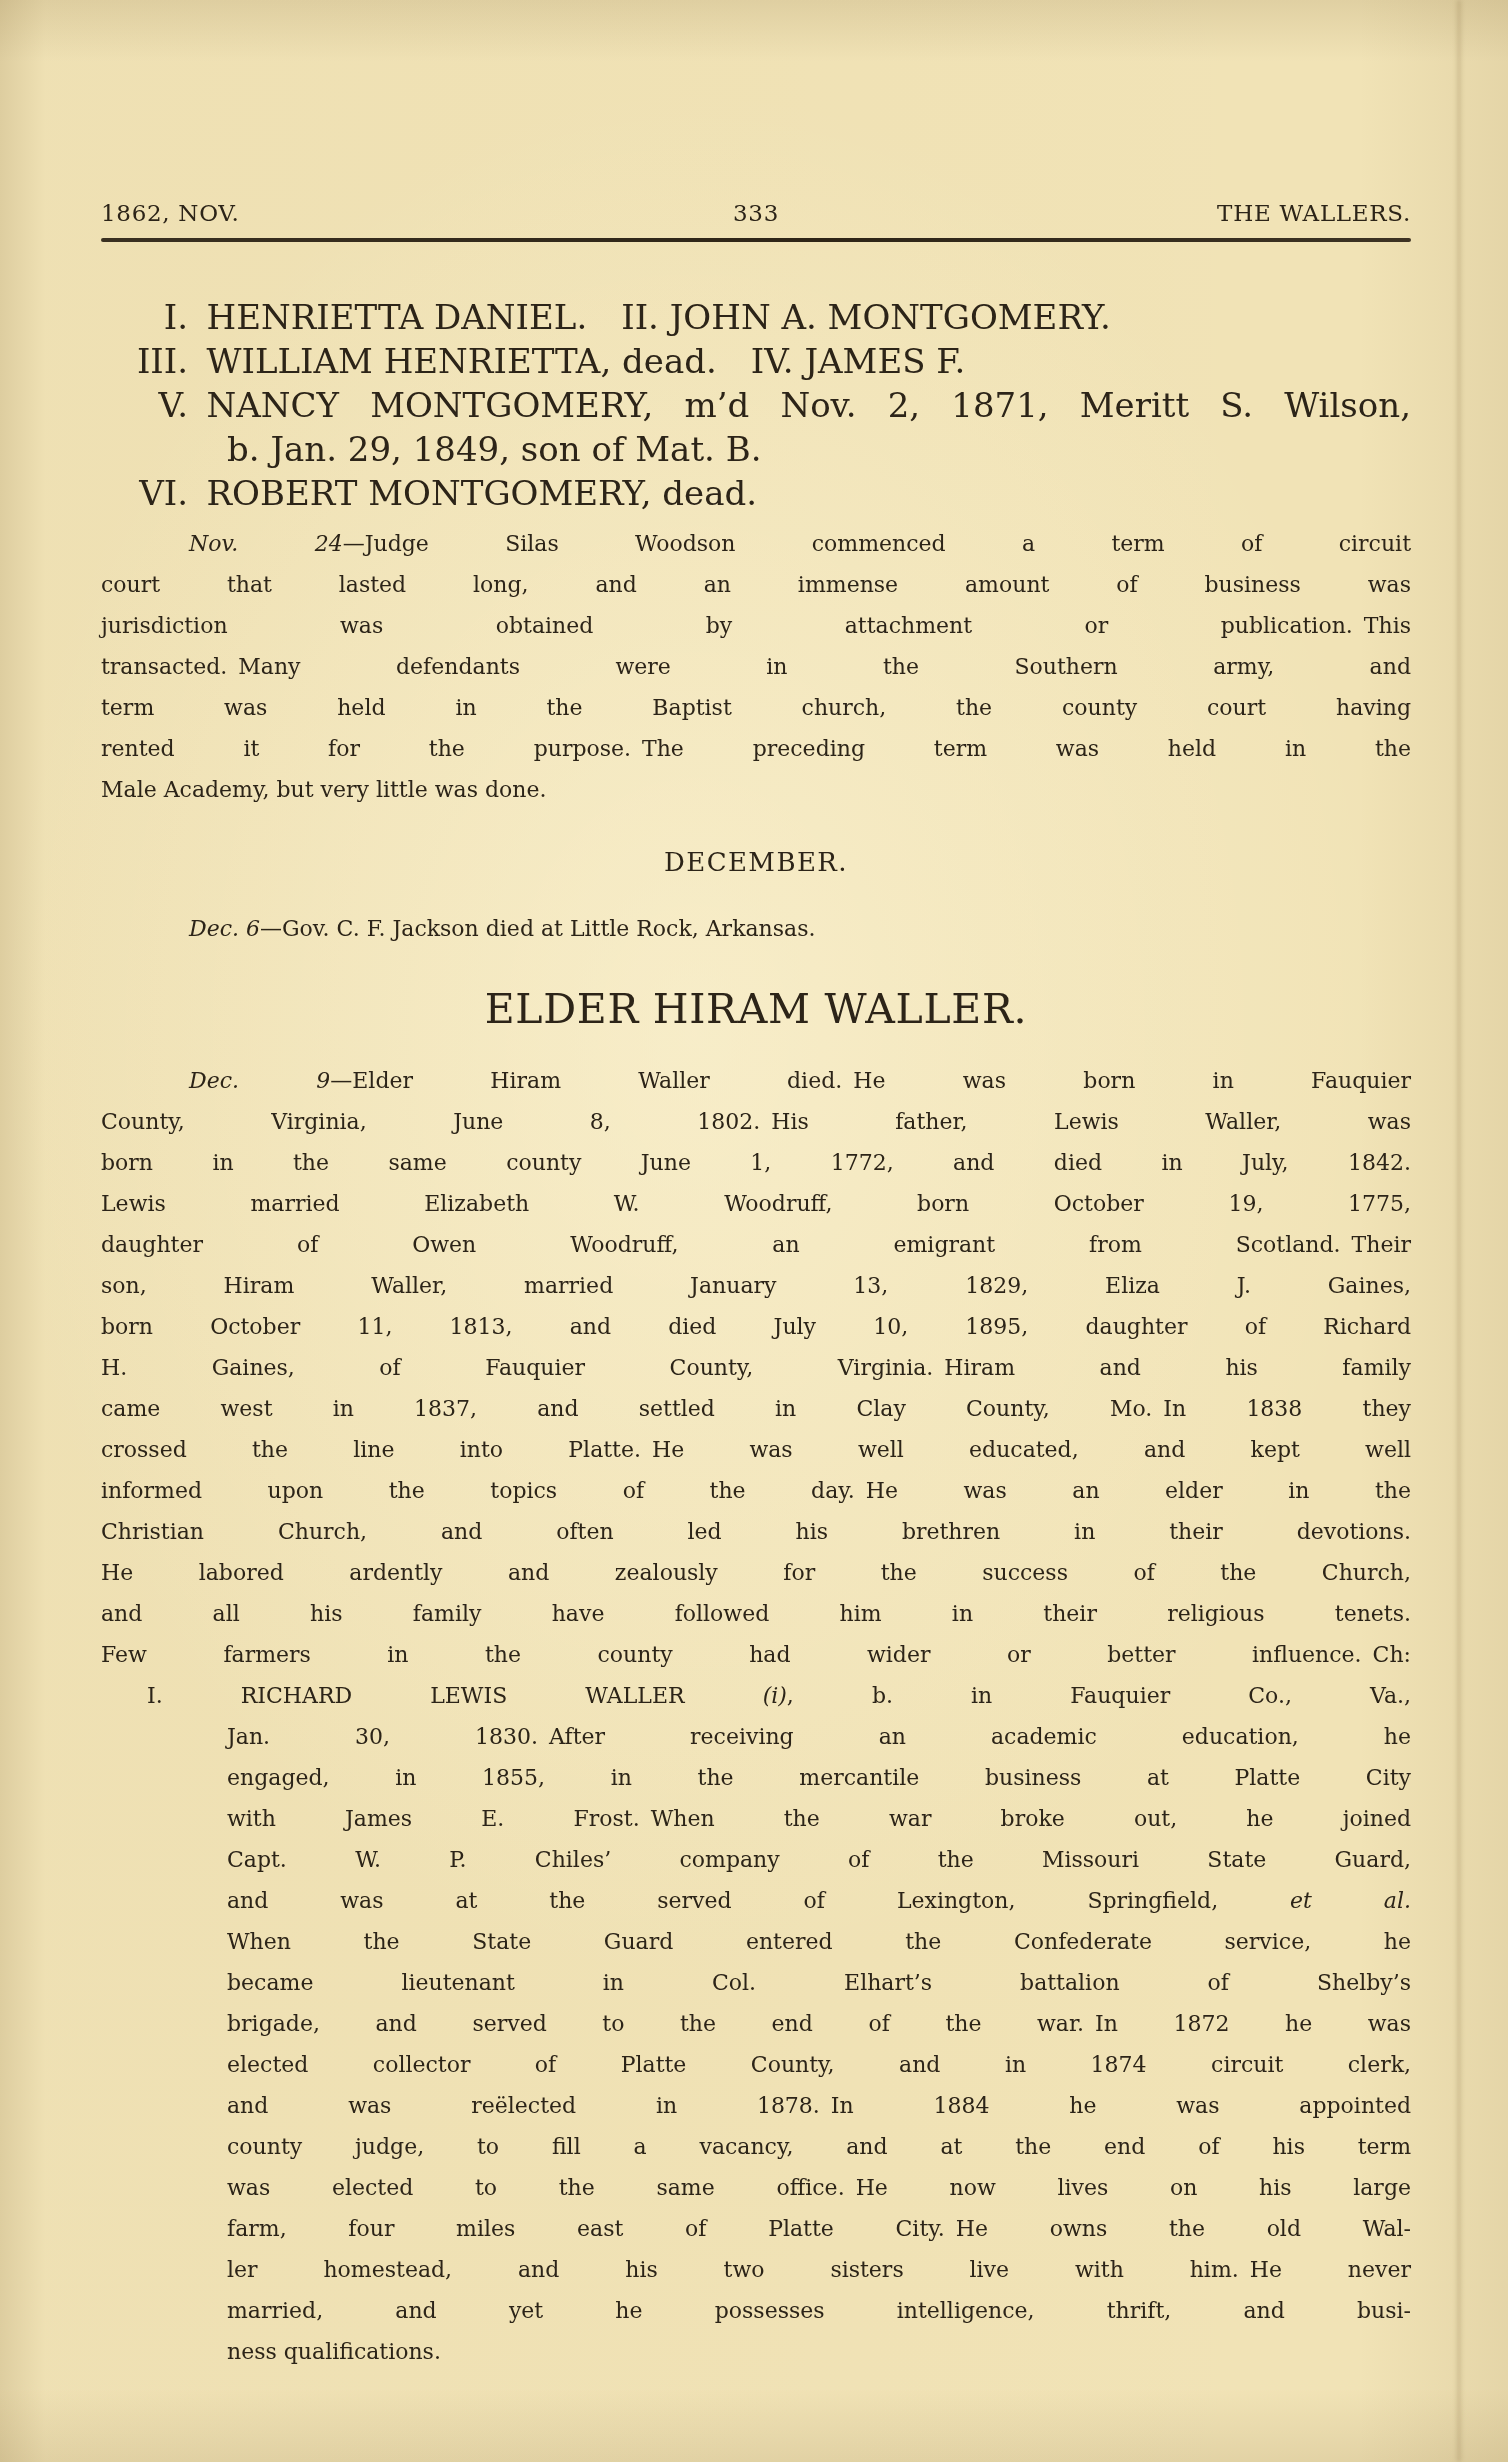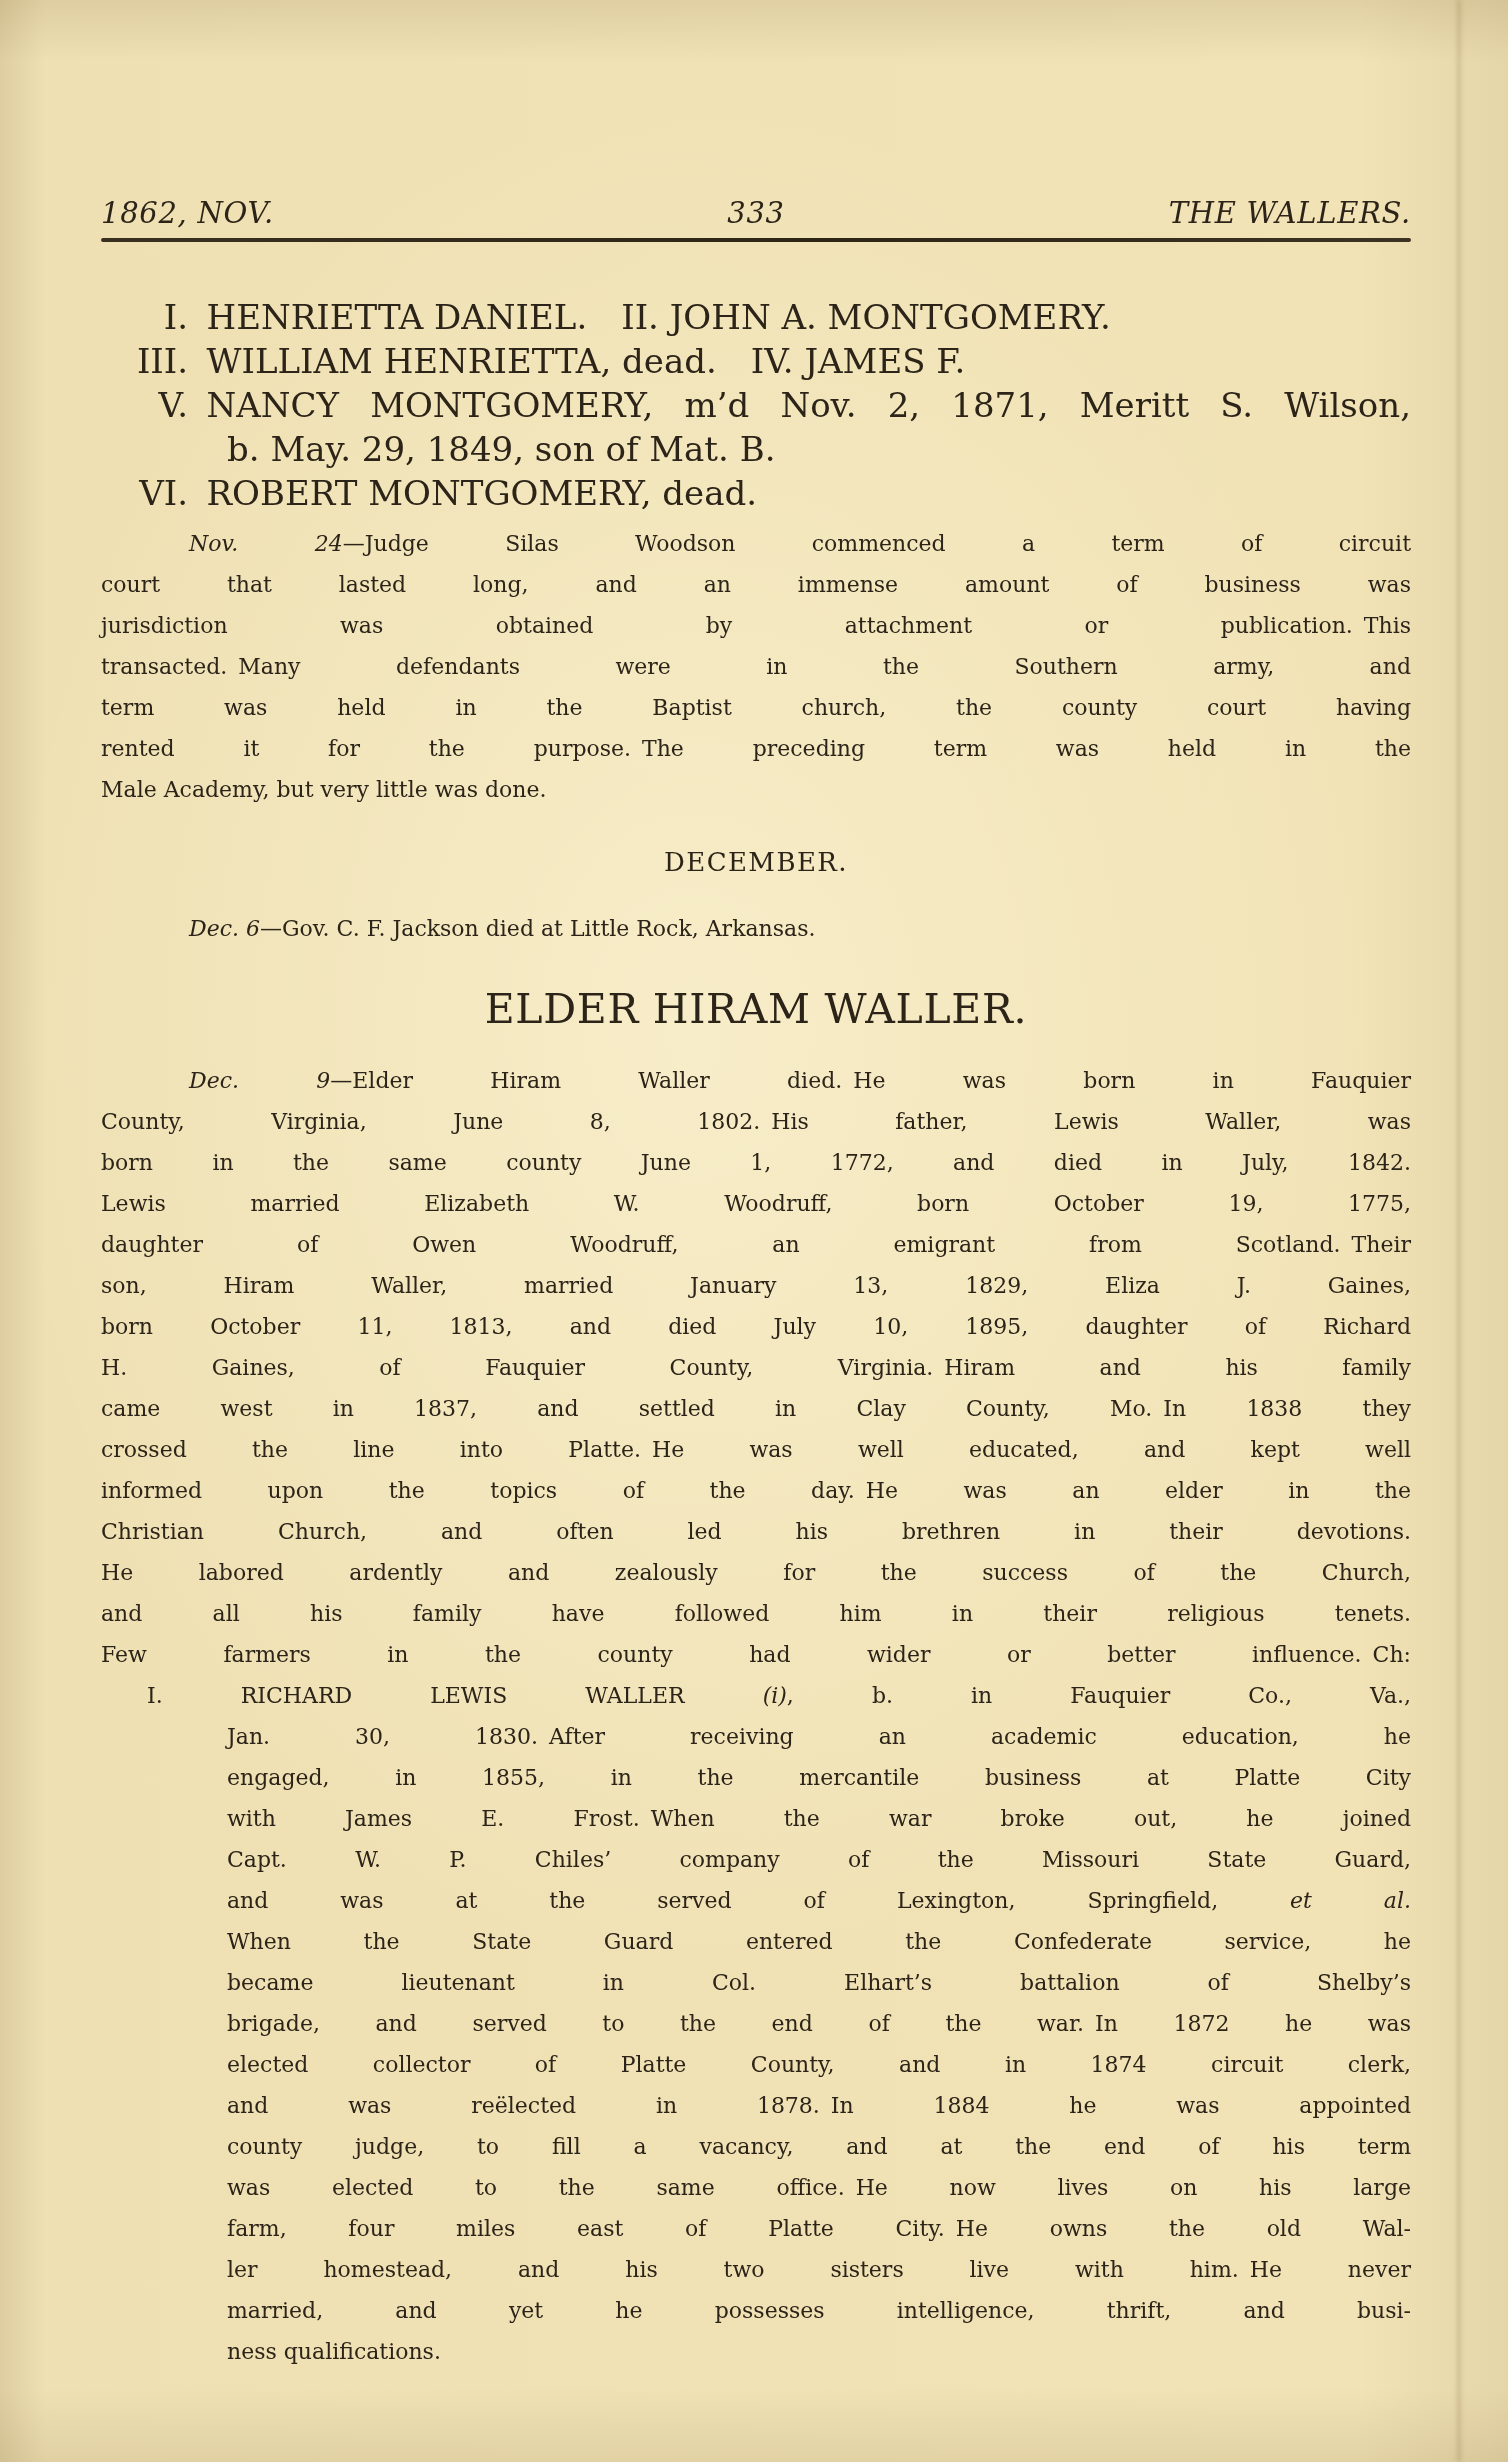--- a/index.html
+++ b/index.html
@@ -17,21 +17,21 @@
     -webkit-font-smoothing:antialiased;
   }
   .crease{
     position:absolute;top:0;left:1457px;width:4.3px;height:100%;
     background:rgba(112,86,40,0.22);
     filter:blur(2.1px);
   }
   .inner{position:relative;padding:198px 98px 0 101px;}
   .page-header{
     display:flex;align-items:center;
-    font-size:29px;line-height:31px;letter-spacing:0.7px;font-style:italic;
+    font-size:23px;line-height:31px;letter-spacing:0.7px;
   }
   .header-left{flex:1;text-align:left;}
   .header-center{flex:0 0 auto;text-align:center;}
   .header-right{flex:1;text-align:right;}
   .header-rule{
     margin-top:9.3px;height:3.6px;border-radius:2.1px;
     background:linear-gradient(90deg,#3a3021 0%,#2e2517 55%,#3d3324 100%);
   }
   .content{margin-top:0;}
   .line{font-size:22px;line-height:41px;}
@@ -68,21 +68,21 @@
           <span class="roman-text"><span>HENRIETTA DANIEL. II. JOHN A. MONTGOMERY.</span></span>
         </div>
         <div class="line roman">
           <span class="roman-num">III.</span>
           <span class="roman-text"><span>WILLIAM HENRIETTA, dead. IV. JAMES F.</span></span>
         </div>
         <div class="line roman jt">
           <span class="roman-num">V.</span>
           <span class="roman-text"><span>NANCY MONTGOMERY, m’d Nov. 2, 1871, Meritt S. Wilson,</span></span>
         </div>
-        <div class="line roman-cont"><span>b. May. 29, 1849, son of Mat. B.</span></div>
+        <div class="line roman-cont"><span>b. Jan. 29, 1849, son of Mat. B.</span></div>
         <div class="line roman">
           <span class="roman-num">VI.</span>
           <span class="roman-text"><span>ROBERT MONTGOMERY, dead.</span></span>
         </div>
         <div class="line body j para-first para-gap"><span class="it">Nov. 24</span><span>—Judge Silas Woodson commenced a term of circuit</span></div>
         <div class="line body j"><span>court that lasted long, and an immense amount of business was</span></div>
         <div class="line body j"><span>jurisdiction was obtained by attachment or publication. This</span></div>
         <div class="line body j"><span>transacted. Many defendants were in the Southern army, and</span></div>
         <div class="line body j"><span>term was held in the Baptist church, the county court having</span></div>
         <div class="line body j"><span>rented it for the purpose. The preceding term was held in the</span></div>

